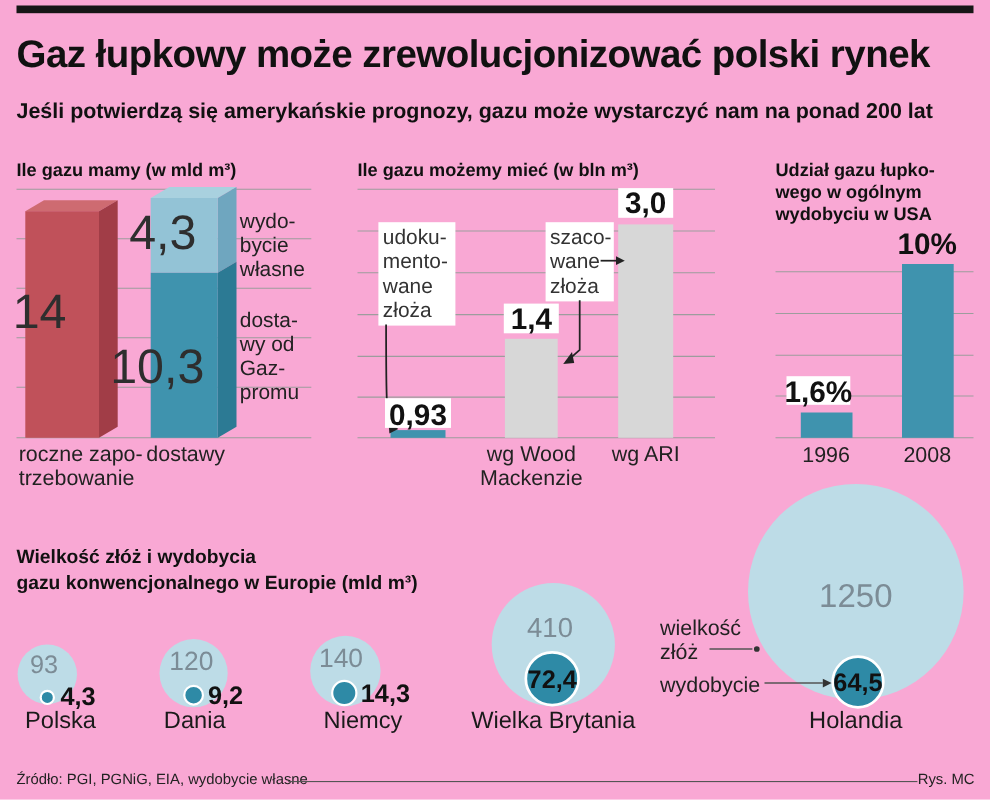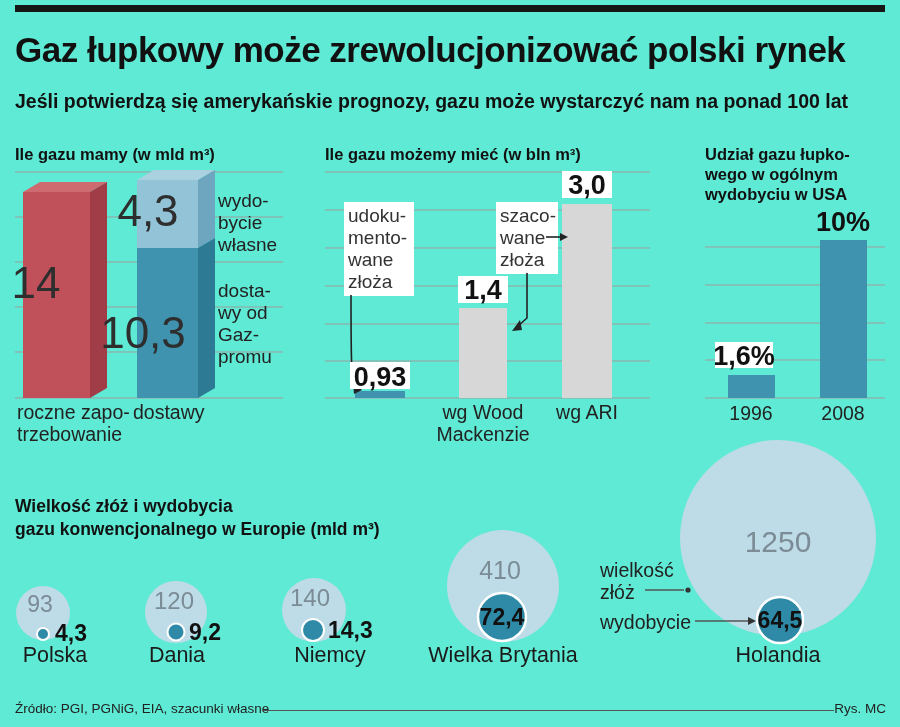--- a/index.html
+++ b/index.html
@@ -1,16 +1,16 @@
 <!DOCTYPE html>
 <html><head>
 <meta charset="utf-8">
 <style>
   html,body{margin:0;padding:0;background:#fff;}
-  #page{position:relative;width:900px;height:727px;background:#5eead4;overflow:hidden;
+  #page{position:relative;width:900px;height:727px;background:#f9a8d4;overflow:hidden;
         font-family:"Liberation Sans",sans-serif;color:#111;}
   .abs{position:absolute;}
   #top-rule{left:15px;top:5px;width:870px;height:7px;background:#161616;}
   #main-title{left:15px;top:30px;font-size:35px;font-weight:bold;letter-spacing:-0.5px;color:#111;}
   #subtitle{left:15px;top:90px;font-size:19.5px;font-weight:bold;color:#111;}
   #source-line{left:262px;top:710px;width:572px;border-top:1px solid #555;height:0;}
   #source{left:15px;top:701px;font-size:13.5px;color:#222;}
   #credit{right:14px;top:701px;font-size:13.5px;color:#222;text-align:right;}
   svg{position:absolute;}
   svg text{font-family:"Liberation Sans",sans-serif;}
@@ -28,21 +28,21 @@
   .arrow{stroke:#222;stroke-width:1.6;fill:none;}
   .leader{stroke:#555;stroke-width:1.4;fill:none;}
 </style>
 </head>
 <body>
 
 <div id="page">
 
   <div id="top-rule" class="abs"></div>
   <div id="main-title" class="abs">Gaz łupkowy może zrewolucjonizować polski rynek</div>
-  <div id="subtitle" class="abs">Jeśli potwierdzą się amerykańskie prognozy, gazu może wystarczyć nam na ponad 100 lat</div>
+  <div id="subtitle" class="abs">Jeśli potwierdzą się amerykańskie prognozy, gazu może wystarczyć nam na ponad 200 lat</div>
 
   <svg style="left:0;top:138px" width="300" height="312" viewBox="0 0 300 312">
     <text class="sec" x="15" y="22">Ile gazu mamy (w mld m³)</text>
     <line class="grid" x1="15" y1="34" x2="283" y2="34"></line>
     <line class="grid" x1="15" y1="79" x2="283" y2="79"></line>
     <line class="grid" x1="15" y1="124" x2="283" y2="124"></line>
     <line class="grid" x1="15" y1="169" x2="283" y2="169"></line>
     <line class="grid" x1="15" y1="214" x2="283" y2="214"></line>
     <line class="grid" x1="15" y1="260" x2="283" y2="260"></line>
     <polygon points="23,54 40,44 107,44 90,54" fill="#ce6b71"></polygon>
@@ -160,17 +160,17 @@
 
     <text class="leg" x="600" y="147">wielkość</text>
     <text class="leg" x="600" y="169">złóż</text>
     <line class="leader" x1="645" y1="160" x2="684" y2="160"></line>
     <circle cx="688" cy="160" r="2.6" fill="#333"></circle>
     <text class="leg" x="600" y="199">wydobycie</text>
     <line class="leader" x1="695" y1="191" x2="748" y2="191"></line>
     <polygon points="748,187 756,191 748,195" fill="#333"></polygon>
   </svg>
 
-  <div id="source" class="abs">Źródło: PGI, PGNiG, EIA, szacunki własne</div>
+  <div id="source" class="abs">Źródło: PGI, PGNiG, EIA, wydobycie własne</div>
   <div id="source-line" class="abs"></div>
   <div id="credit" class="abs">Rys. MC</div>
 
 </div>
 
 </body></html>

